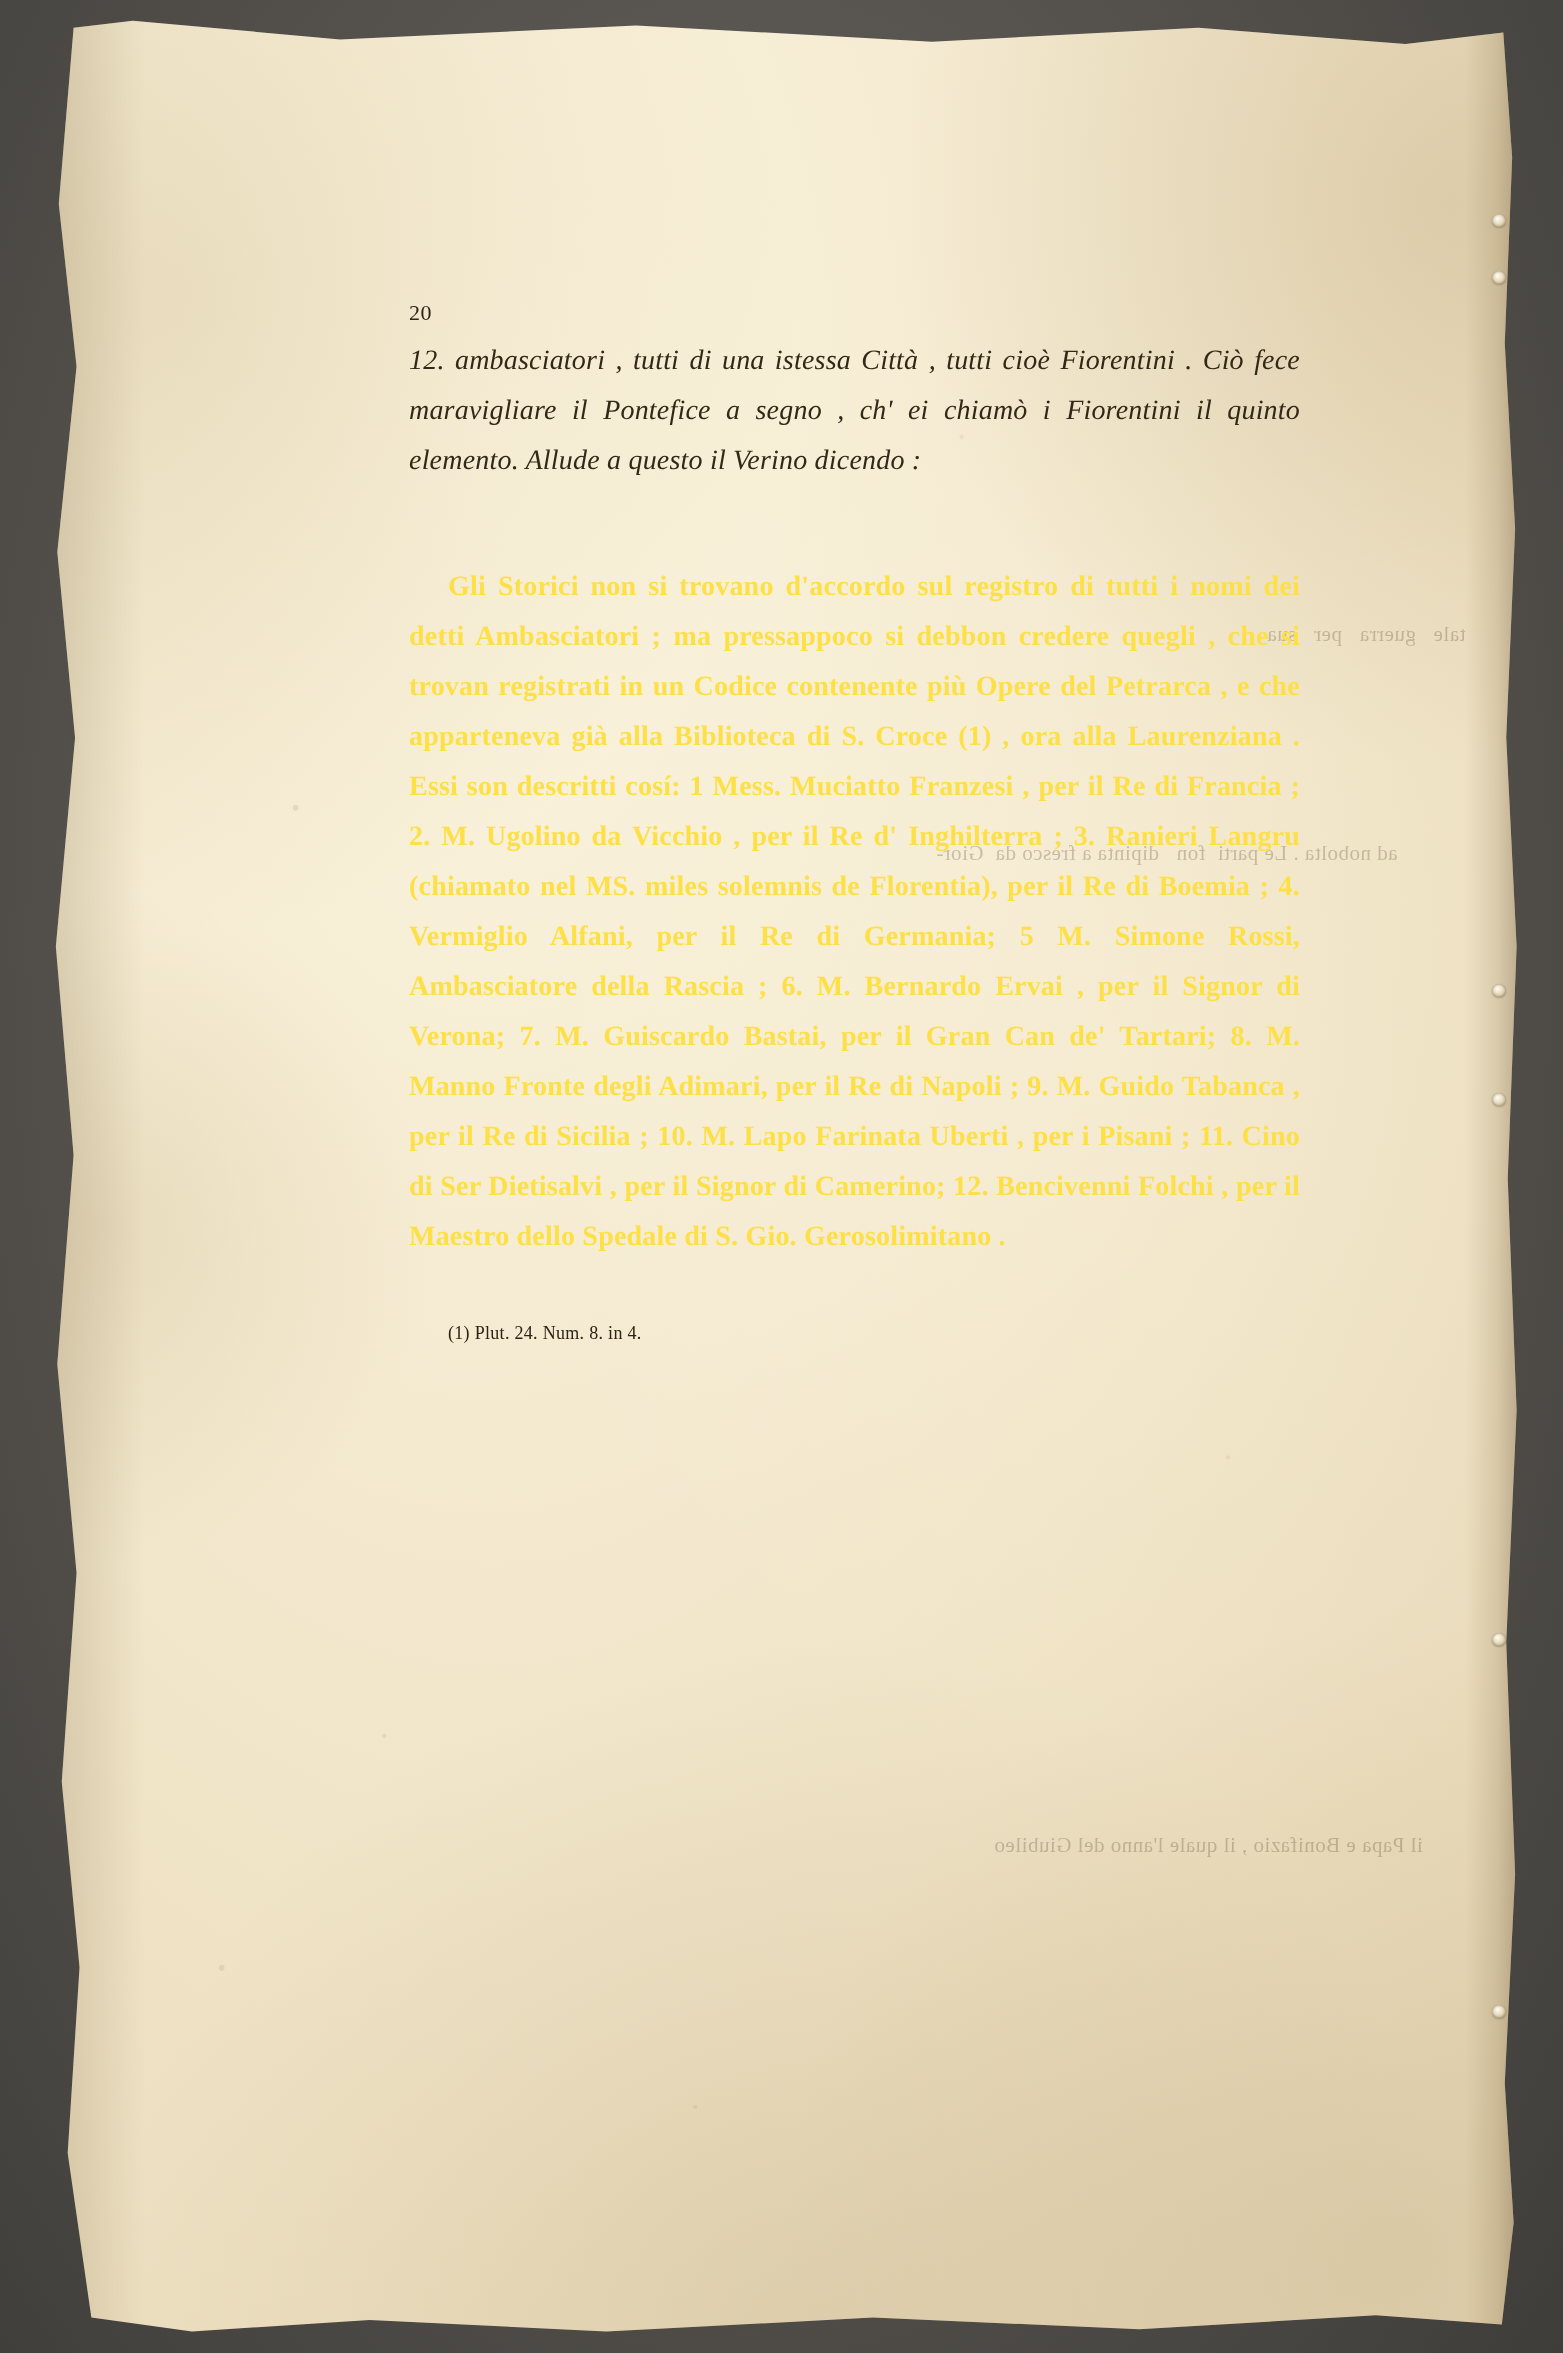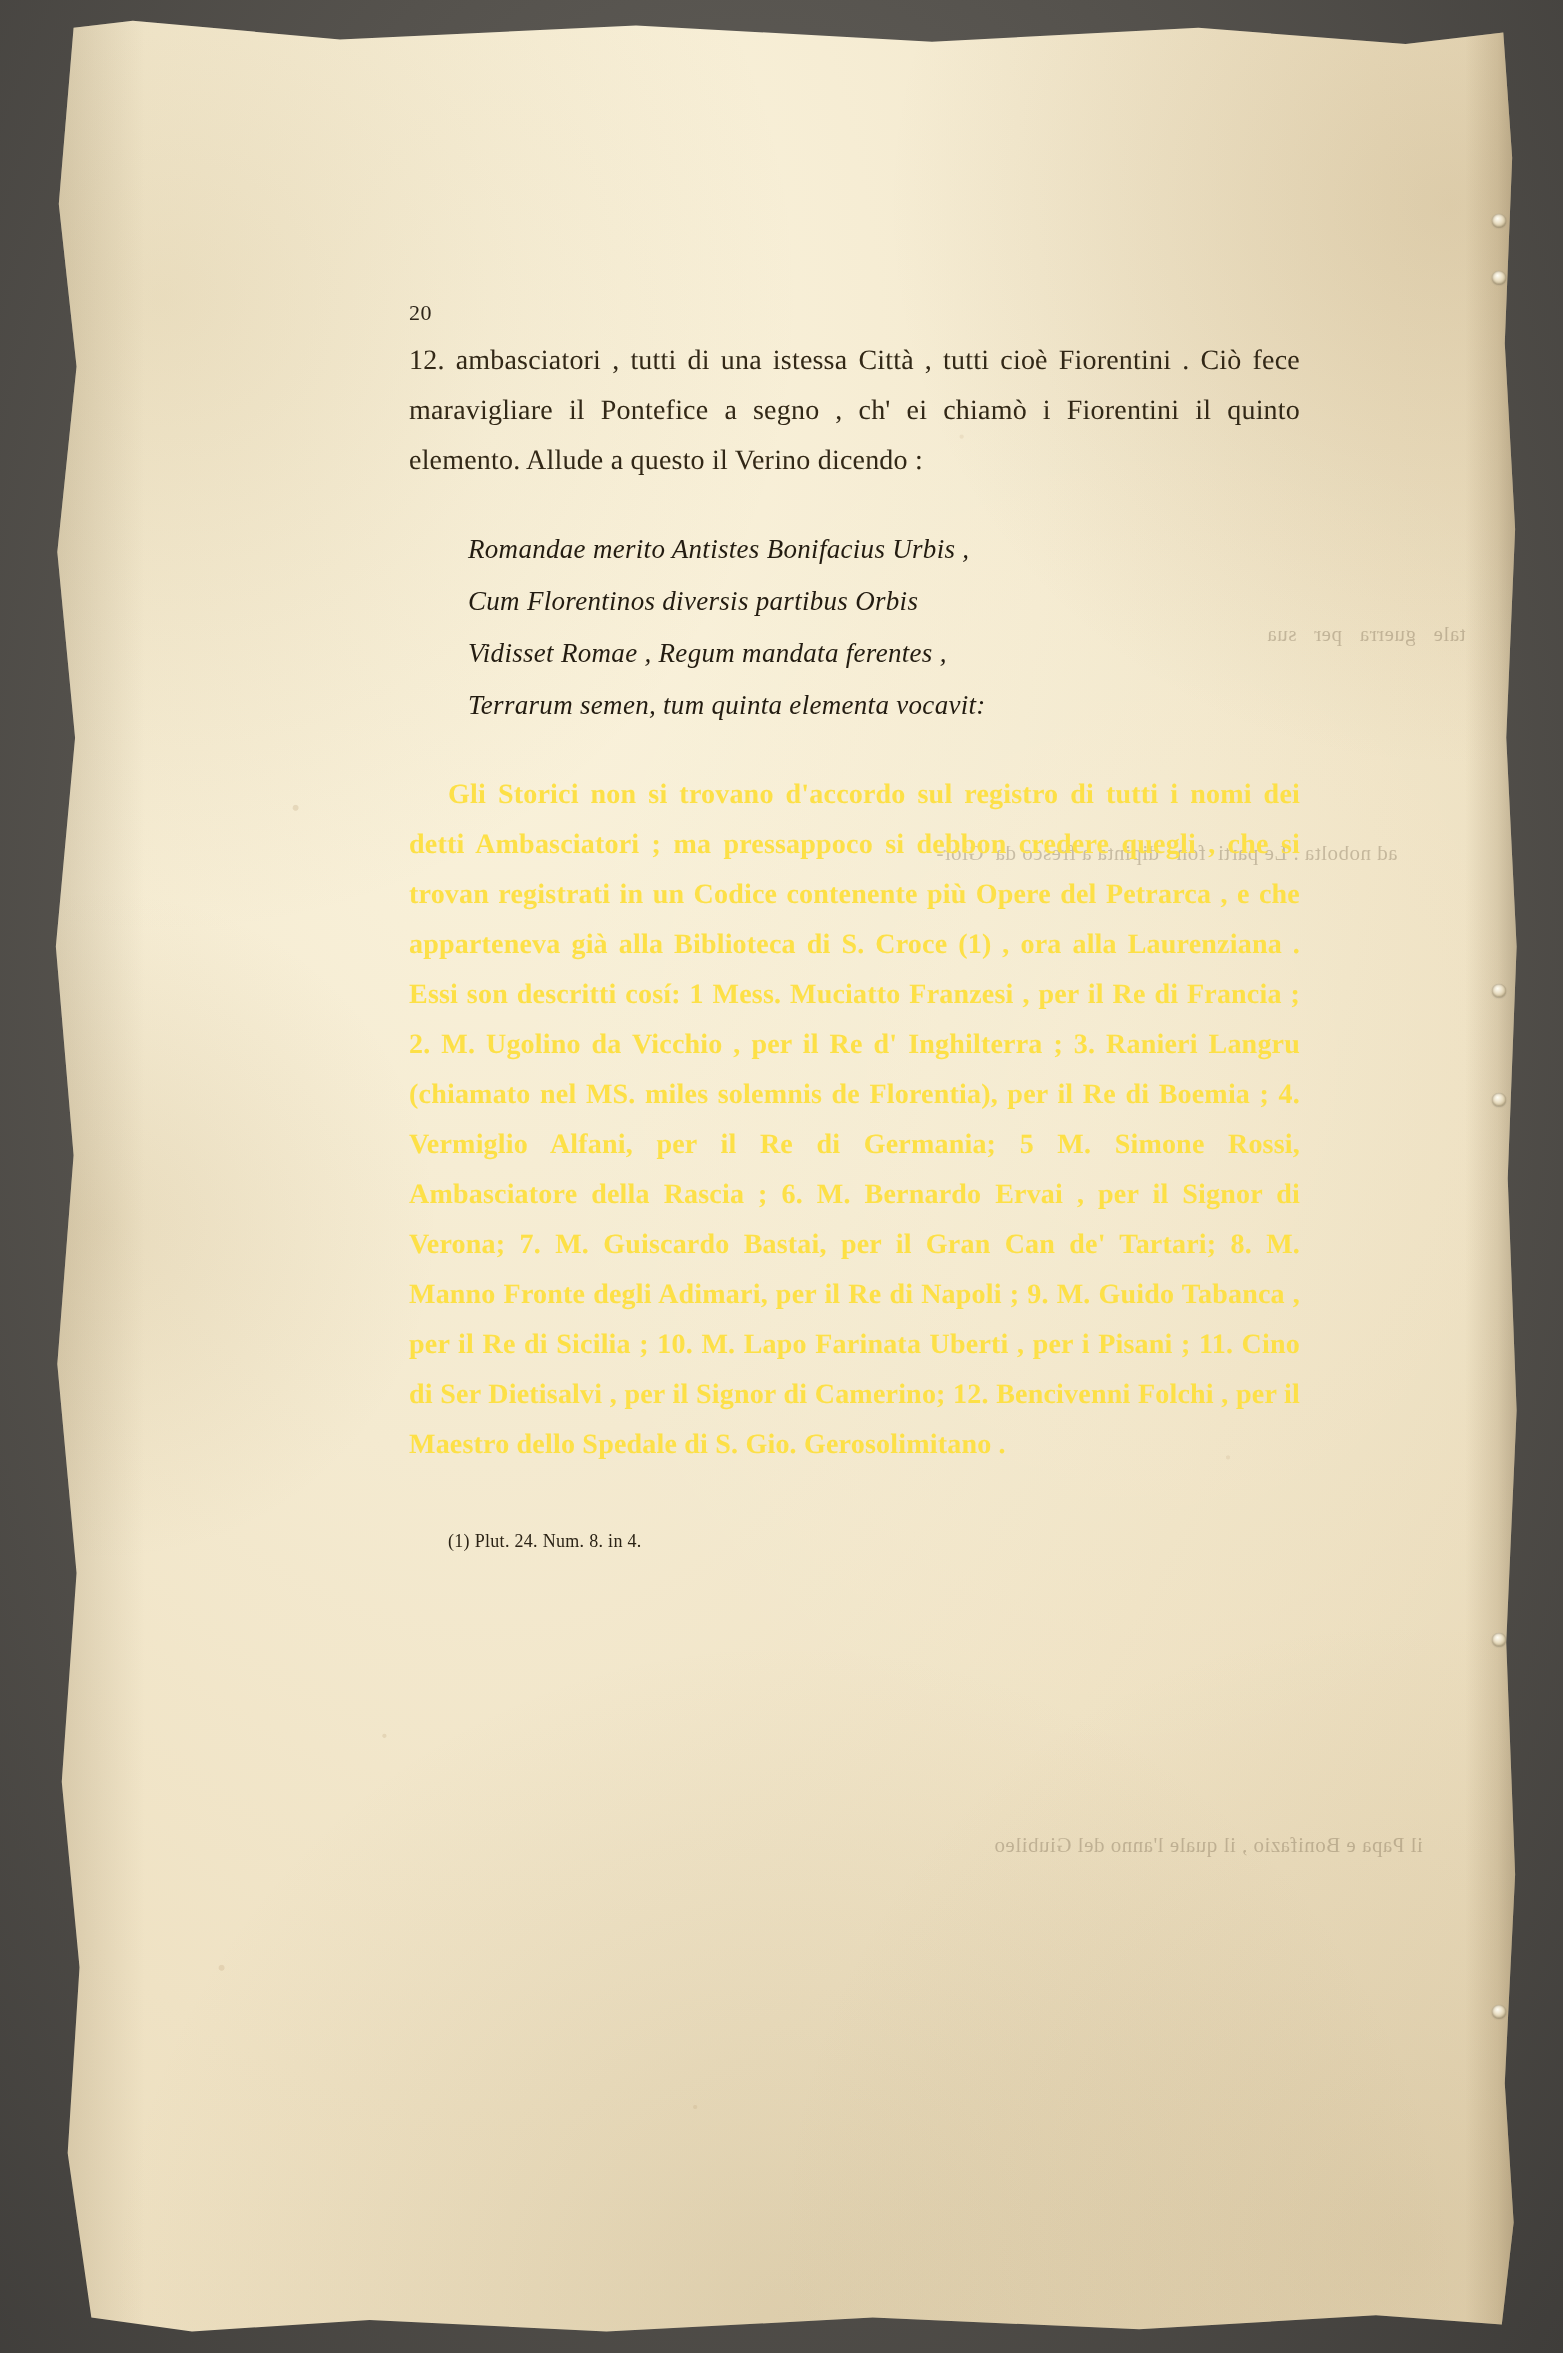--- a/index.html
+++ b/index.html
@@ -166,21 +166,21 @@
   .footnote {
     margin: 0;
     padding-left: 39px;
     font-size: 18px;
     line-height: 34px;
     letter-spacing: 0.3px;
     color: #2b2316;
   }
 
   
-  .ink-fade-1 { color: #322817; }
+  .ink-fade-1 { color: #322817; font-style: italic; }
   .ink-fade-2 { color: #fde047; font-weight: bold; }
 
   
   .curl {
     position: absolute;
     left: 0; top: 0;
     width: 101px; height: 100%;
     background: linear-gradient(to right, rgba(110,88,50,0.22), rgba(110,88,50,0));
     pointer-events: none;
   }
@@ -210,26 +210,20 @@
   </div>
 
   <div class="page-number">20</div>
 
   <div class="textblock">
 
     <p class="para ink-fade-1">12. ambasciatori , tutti di una istessa Città , tutti cioè Fiorentini . Ciò fece maravigliare il Pontefice a segno , ch' ei chiamò i Fiorentini il quinto elemento. Allude a questo il Verino dicendo :</p>
 
     <div class="gap-1"></div>
 
-    <div>
-      <p class="verse">Romandae merito Antistes Bonifacius Urbis ,</p>
-      <p class="verse">Cum Florentinos diversis partibus Orbis</p>
-      <p class="verse">Vidisset Romae , Regum mandata ferentes ,</p>
-      <p class="verse">Terrarum semen, tum quinta elementa vocavit:</p>
-    </div>
 
     <div class="gap-2"></div>
 
     <p class="para indent ink-fade-2">Gli Storici non si trovano d'accordo sul registro di tutti i nomi dei detti Ambasciatori ; ma pressappoco si debbon credere quegli , che si trovan registrati in un Codice contenente più Opere del Petrarca , e che apparteneva già alla Biblioteca di S. Croce (1) , ora alla Laurenziana . Essi son descritti cosí: 1 Mess. Muciatto Franzesi , per il Re di Francia ; 2. M. Ugolino da Vicchio , per il Re d' Inghilterra ; 3. Ranieri Langru (chiamato nel MS. miles solemnis de Florentia), per il Re di Boemia ; 4. Vermiglio Alfani, per il Re di Germania; 5 M. Simone Rossi, Ambasciatore della Rascia ; 6. M. Bernardo Ervai , per il Signor di Verona; 7. M. Guiscardo Bastai, per il Gran Can de' Tartari; 8. M. Manno Fronte degli Adimari, per il Re di Napoli ; 9. M. Guido Tabanca , per il Re di Sicilia ; 10. M. Lapo Farinata Uberti , per i Pisani ; 11. Cino di Ser Dietisalvi , per il Signor di Camerino; 12. Bencivenni Folchi , per il Maestro dello Spedale di S. Gio. Gerosolimitano .</p>
 
 
     <div class="footnote-rule"></div>
     <p class="footnote">(1) Plut. 24. Num. 8. in 4.</p>
   </div>
 </div>

